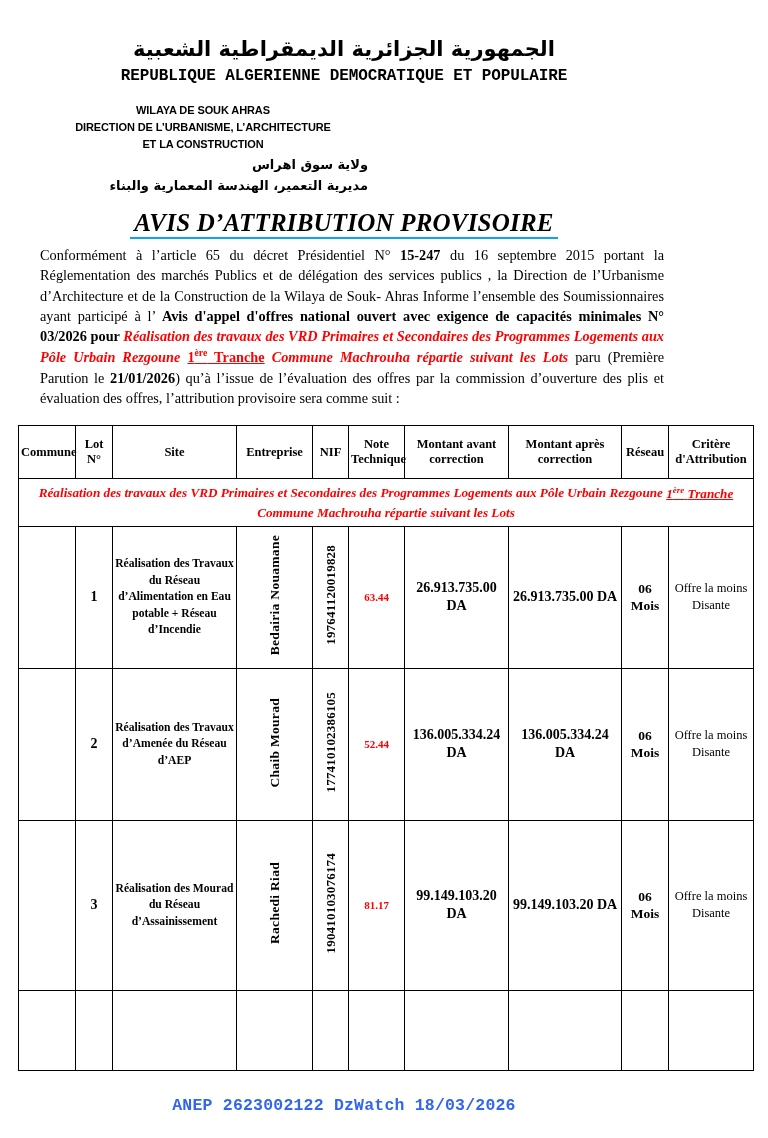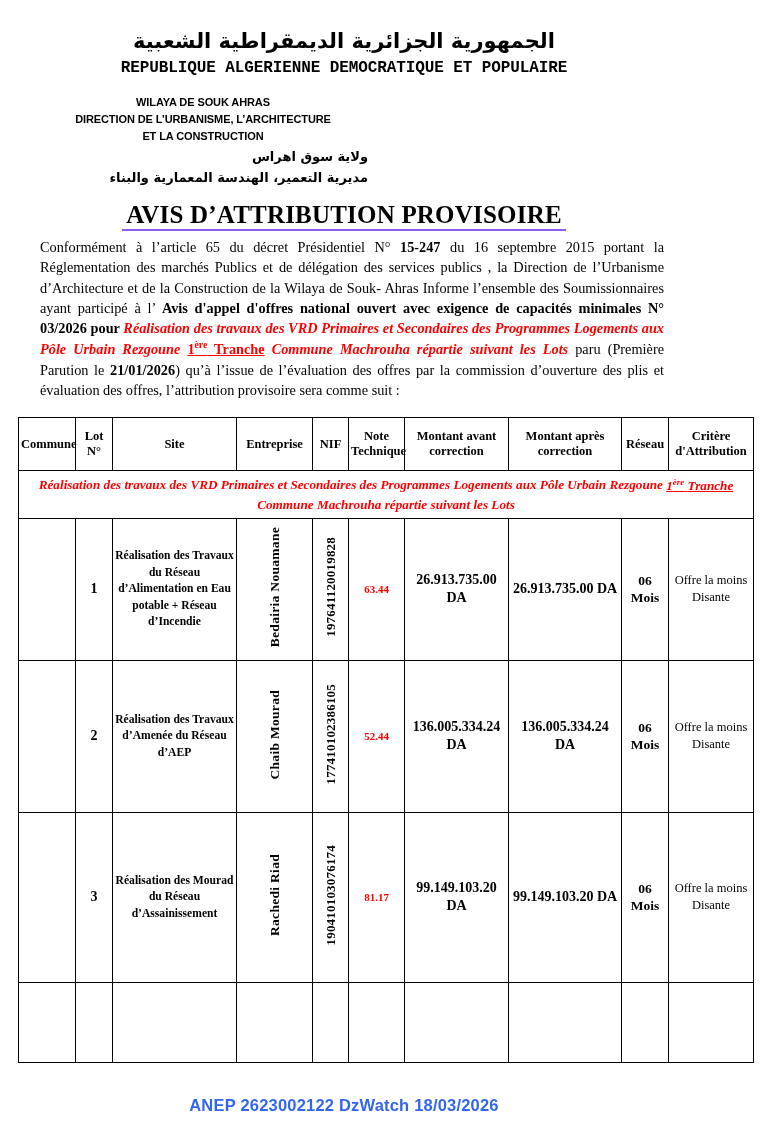--- a/index.html
+++ b/index.html
@@ -14,21 +14,21 @@
     position: relative;
     font-family: "Liberation Serif", "DejaVu Serif", serif;
     color: #000000;
     overflow: hidden;
   }
   .page {
     width: 688px;
     height: 1138px;
     position: relative;
     box-sizing: border-box;
-    padding: 4px 18px;
+    padding: 12px 18px;
   }
 
   
   .hdr-ar-main {
     text-align: center;
     font-family: "DejaVu Sans", "Liberation Sans", sans-serif;
     font-weight: bold;
     font-size: 21px;
     letter-spacing: 1px;
     direction: rtl;
@@ -85,22 +85,23 @@
   
   .doc-title {
     text-align: center;
     font-family: "Liberation Serif", "DejaVu Serif", serif;
     font-weight: bold;
     font-size: 25px;
     margin-top: 12px;
     letter-spacing: 0.2px;
   }
   .doc-title span {
-    border-bottom: 2px solid #8b5cf6;
+    border-bottom: 2px solid #0ea5e9;
     padding: 0 4px 1px 4px;
+    font-style: italic;
   }
 
   
   .intro {
     font-family: "Liberation Serif", "DejaVu Serif", serif;
     font-size: 14.3px;
     line-height: 1.42;
     text-align: justify;
     margin-top: 8px;
     padding: 0 6px 0 22px;
@@ -190,21 +191,21 @@
   .row-h3 { height: 170px; }
   .row-blank { height: 80px; }
 
   
   .anep {
     position: absolute;
     left: 0;
     right: 0;
     top: 1096px;
     text-align: center;
-    font-family: Liberation Sans, sans-serif;
+    font-family: Liberation Mono, monospace;
     font-weight: bold;
     font-size: 16.5px;
     color: #3366ee;
     letter-spacing: 0.2px;
   }
 </style>
 </head>
 <body>
 
 <div class="page">

